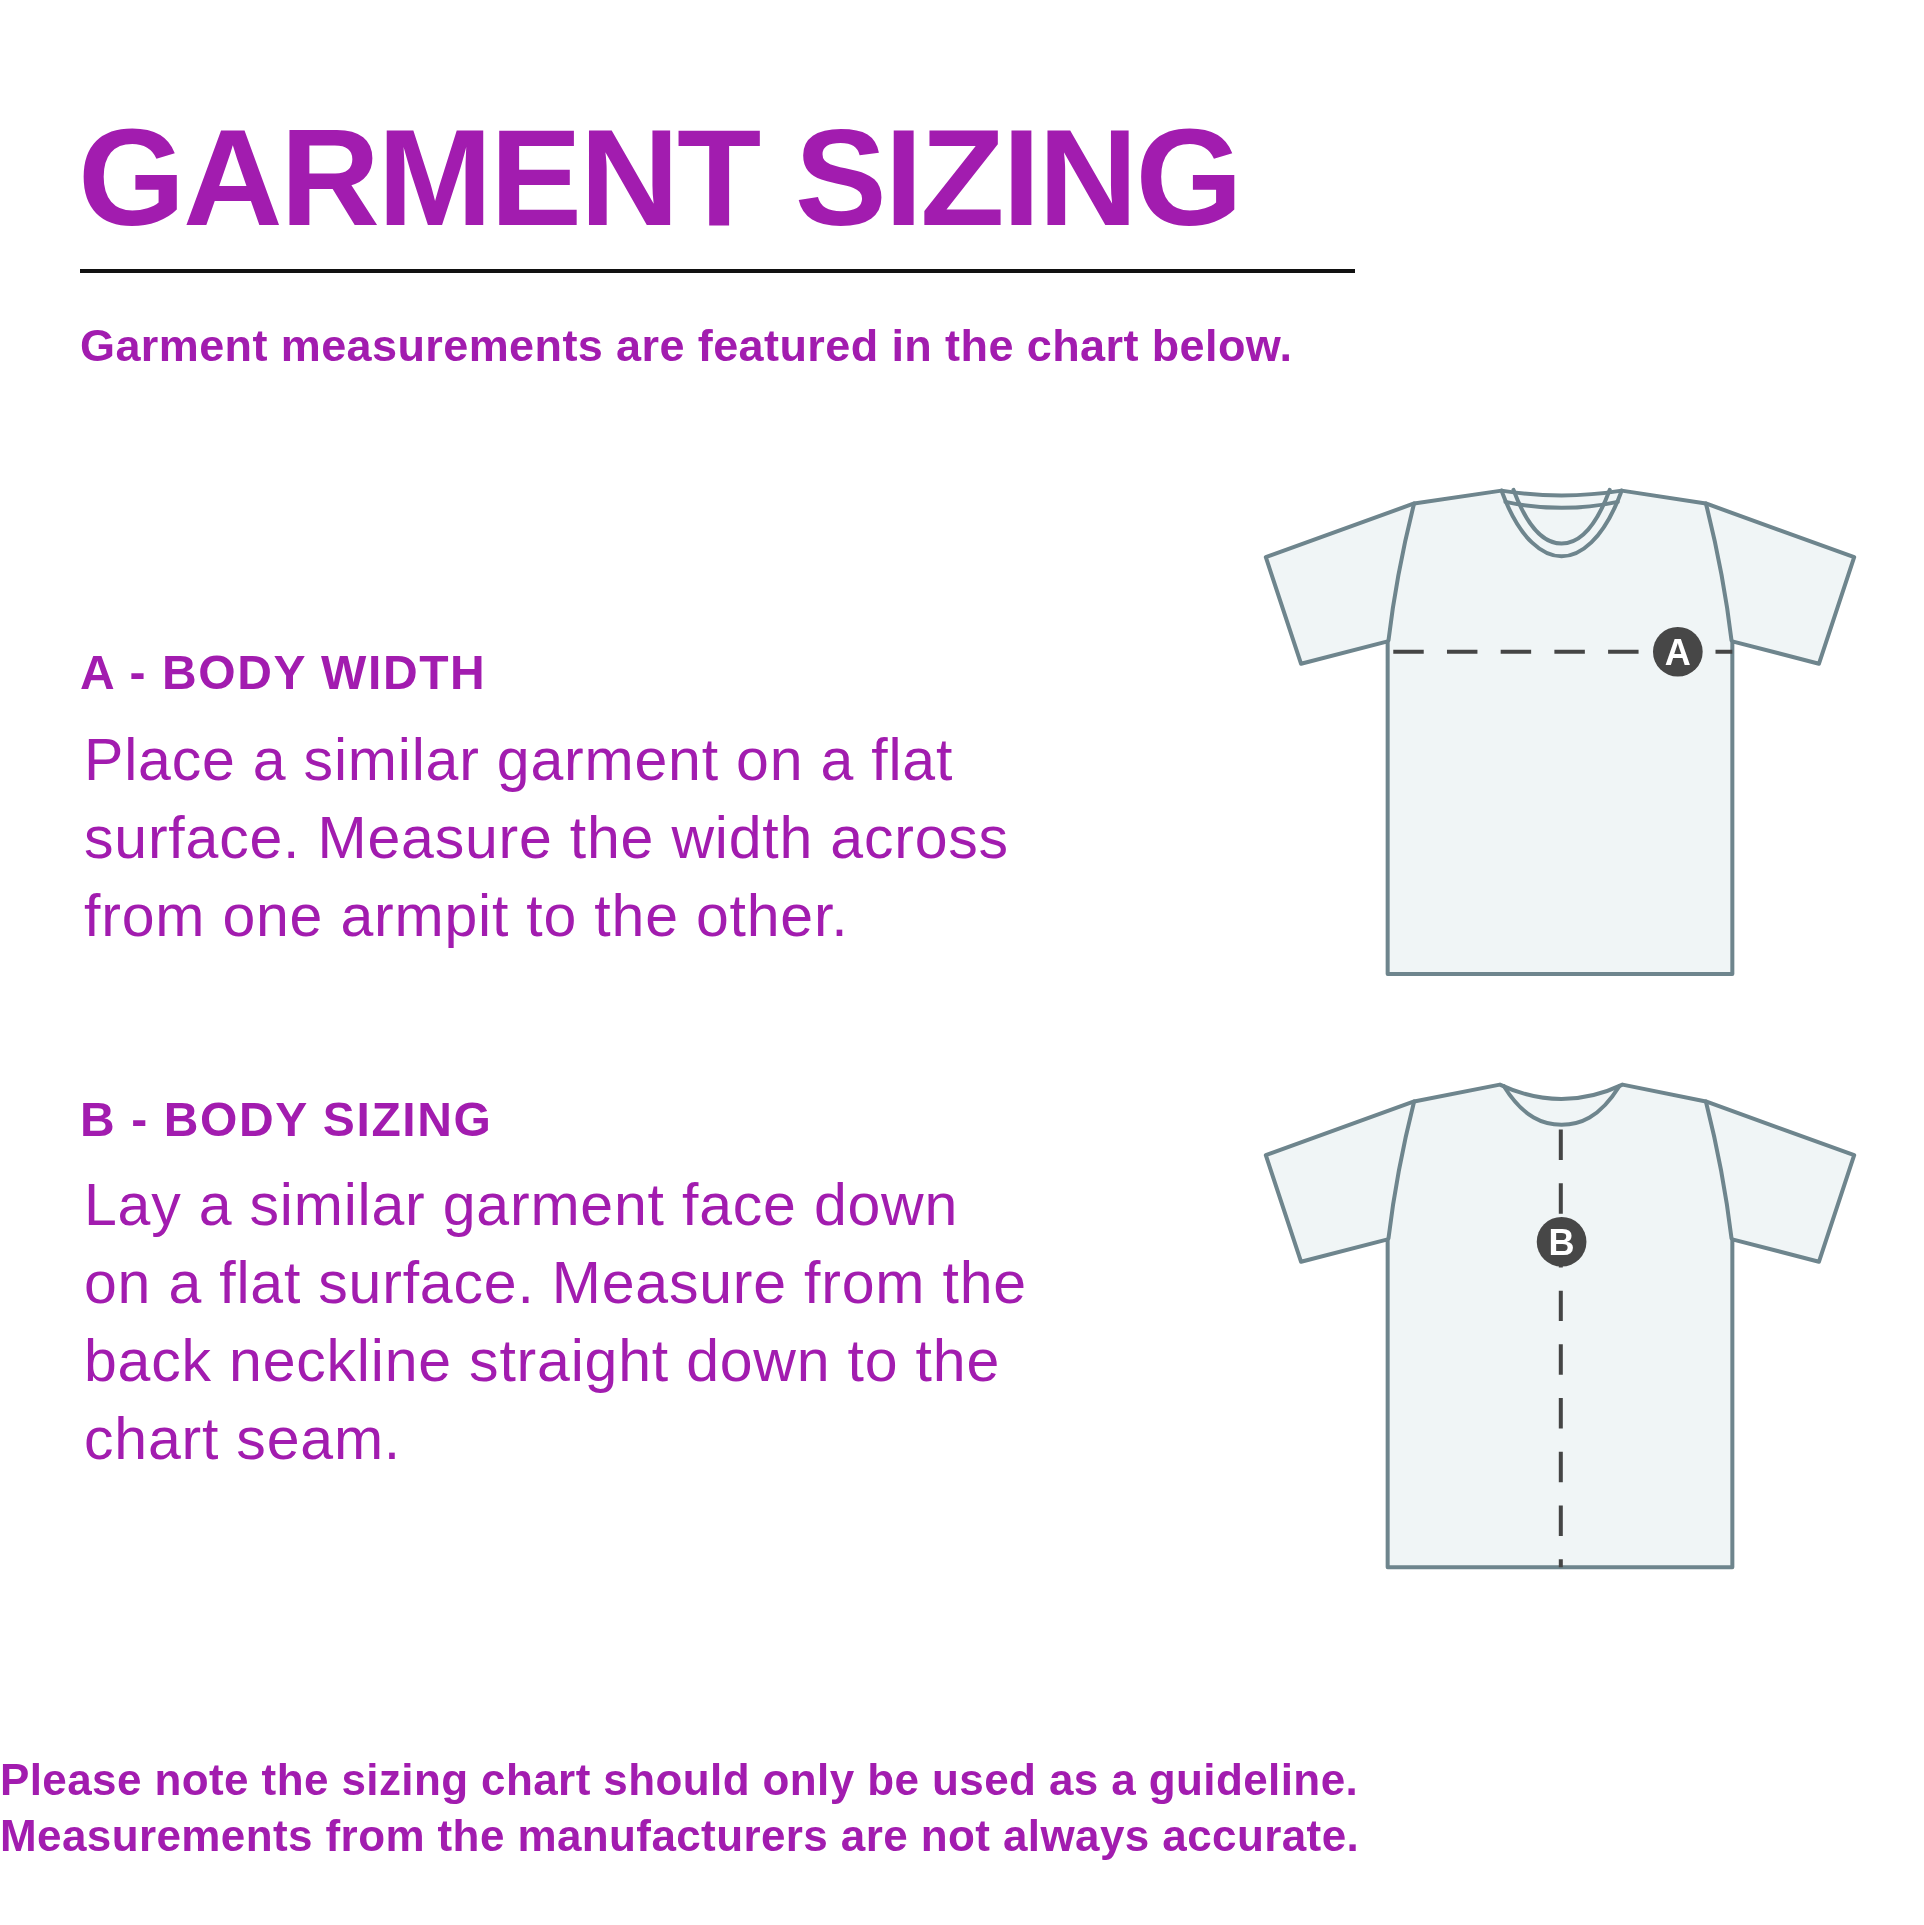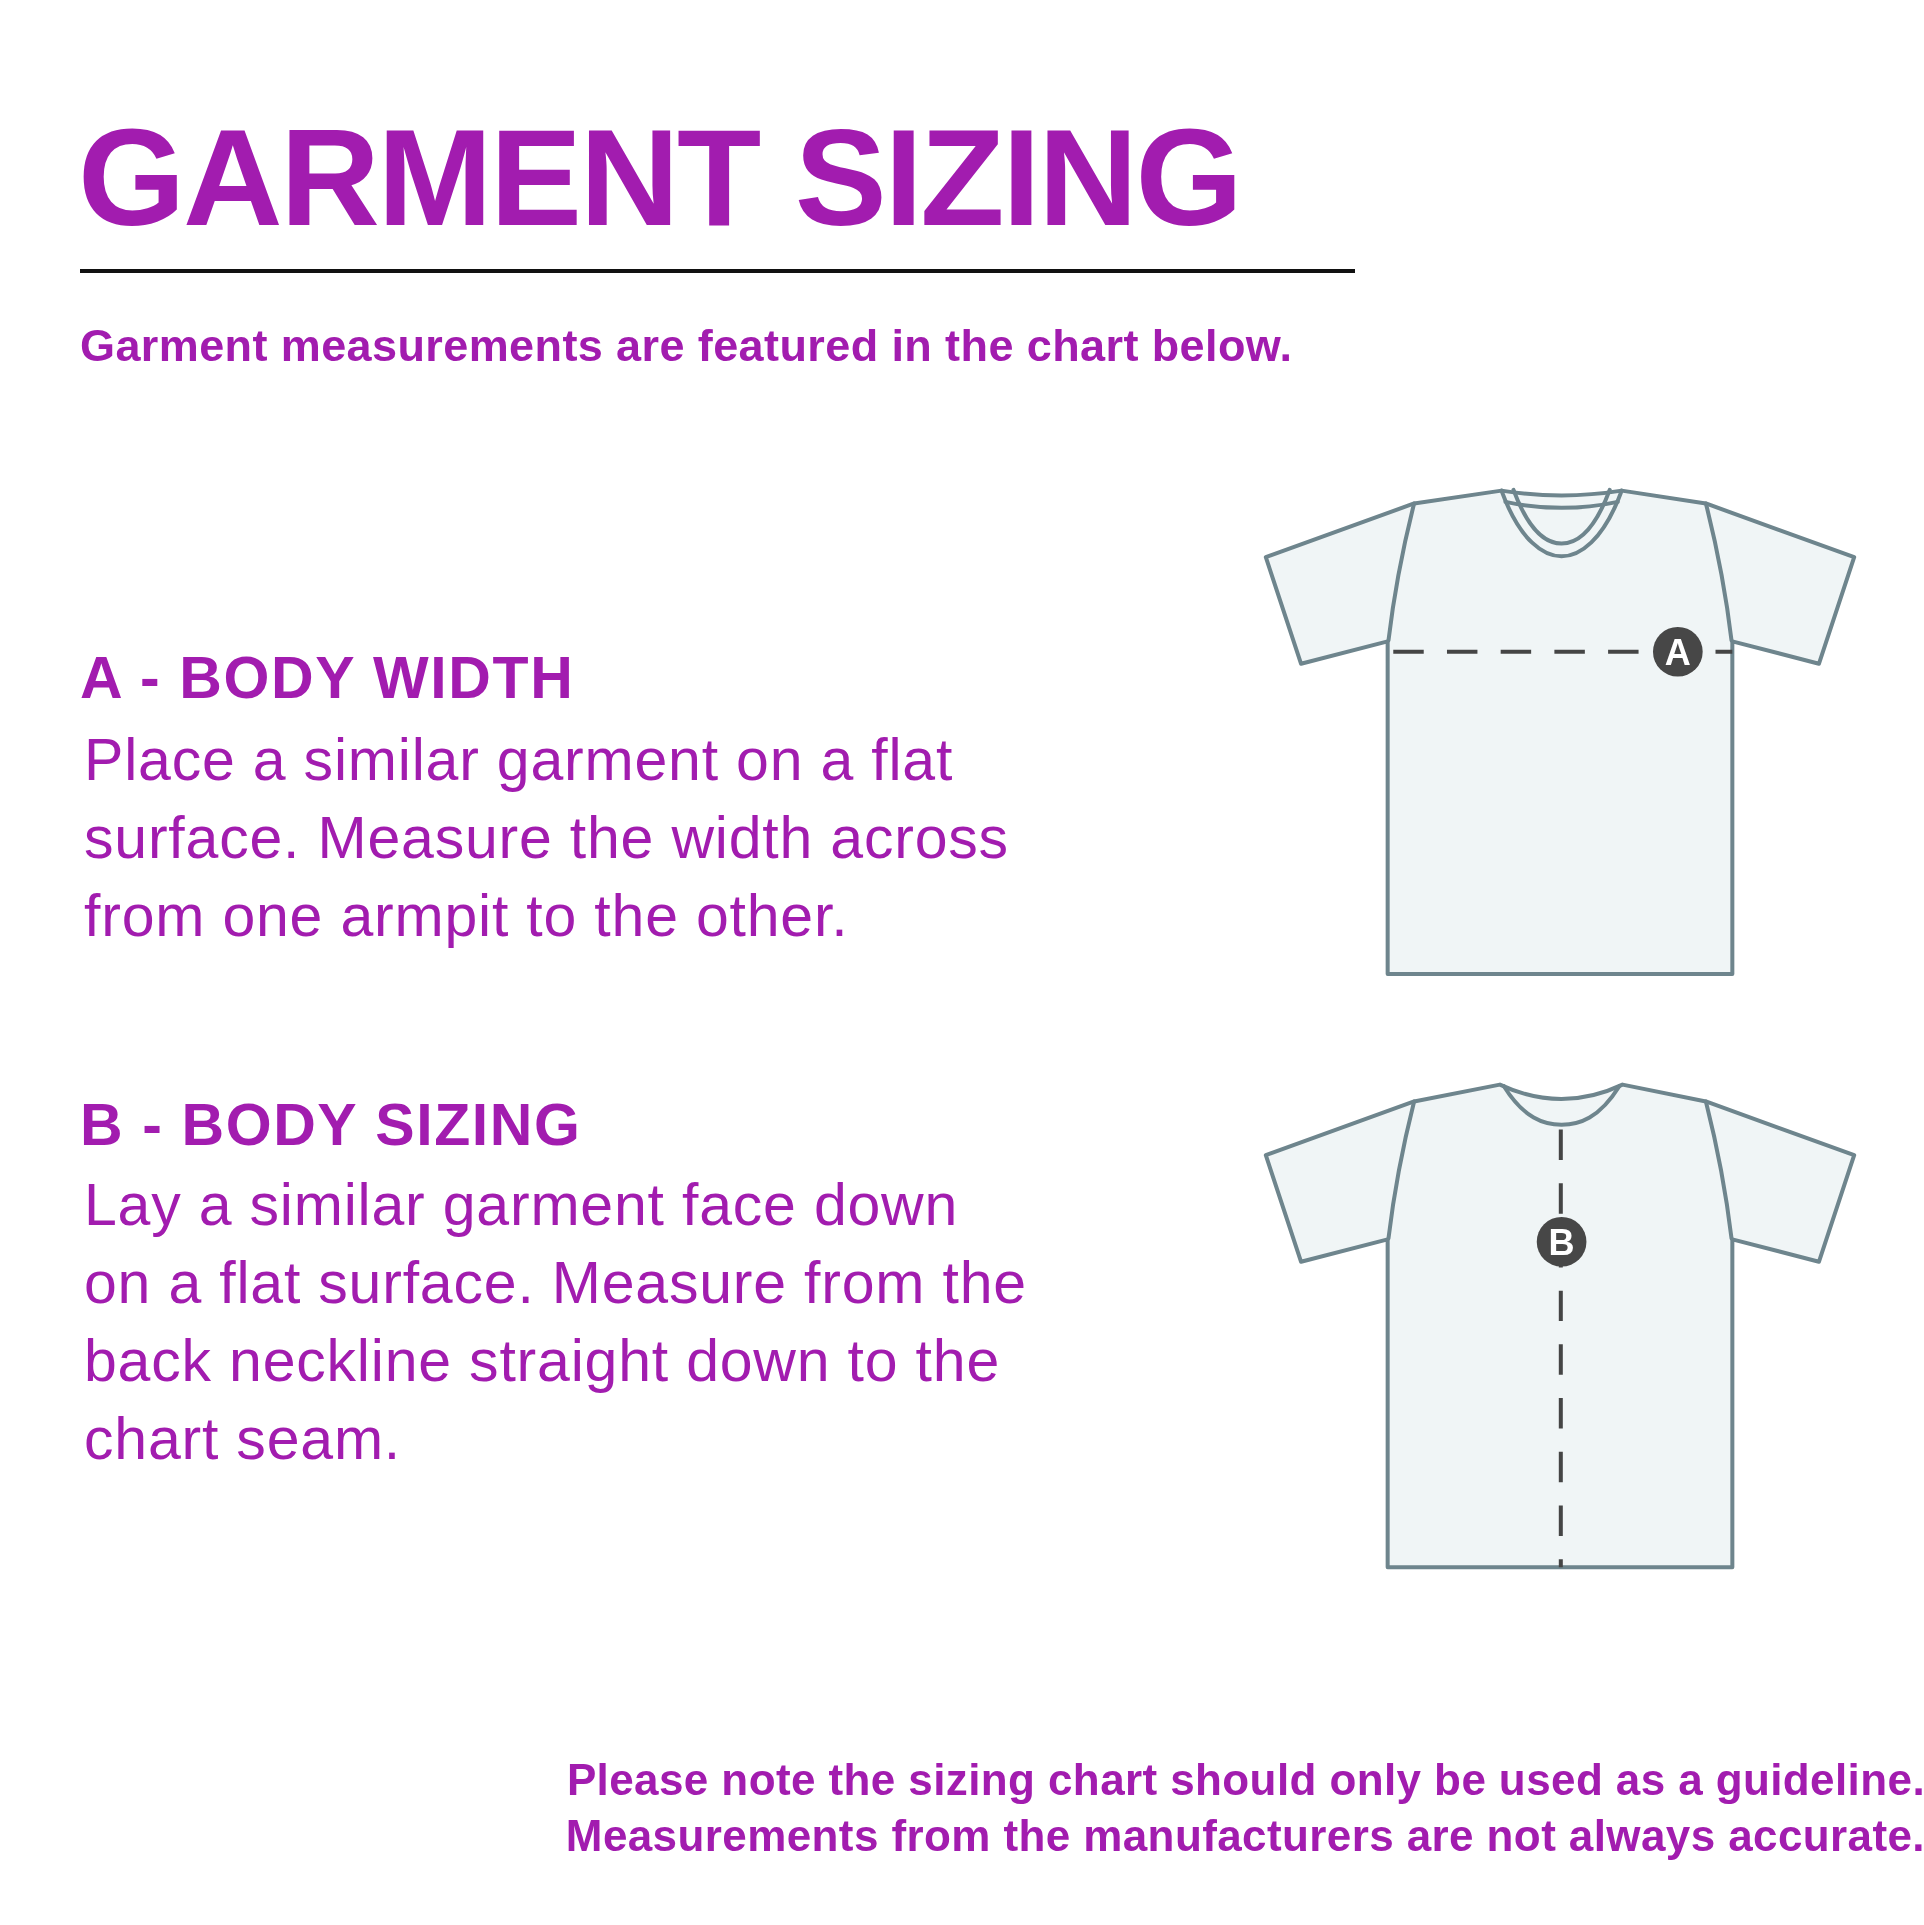--- a/index.html
+++ b/index.html
@@ -26,37 +26,37 @@
     left:80px;top:323px;
     font-size:45px;font-weight:700;letter-spacing:0.4px;
     line-height:1;white-space:nowrap;text-align:center;
   }
   .tip{
     left:80px;top:391px;
     font-size:34px;font-weight:700;letter-spacing:0.4px;
     line-height:1;white-space:nowrap;
   }
   .sec-heading{
-    font-size:59px;font-weight:700;letter-spacing:1.6px;
+    font-size:48px;font-weight:700;letter-spacing:1.6px;
     line-height:1;margin:0;white-space:nowrap;
   }
   .sec-body{
     font-size:59px;font-weight:400;letter-spacing:0.8px;
     line-height:78px;margin:4px;
     white-space:pre-line;
   }
   .sec-a-heading{left:80px;top:649px;}
   .sec-a-body{left:80px;top:717px;}
   .sec-b-heading{left:80px;top:1096px;}
   .sec-b-body{left:80px;top:1162px;}
   .tee-front{left:1255px;top:477px;}
   .tee-back{left:1255px;top:1075px;}
   .footer-note{
     left:0;top:1752px;width:1925px;
-    text-align:right;
+    text-align:left;
     font-size:44px;font-weight:700;letter-spacing:0.4px;
     line-height:56px;
     white-space:pre-line;
   }
   .shirt-outline{fill:#f0f5f6;stroke:#6e858d;stroke-width:5;stroke-linejoin:round;}
   .shirt-line{fill:none;stroke:#6e858d;stroke-width:5;stroke-linecap:round;}
   .measure-dash{stroke:#454545;stroke-width:5;stroke-dasharray:38 29;fill:none;}
   .badge-circle{fill:#474747;}
   .badge-letter{
     fill:#ffffff;font-family:"Liberation Sans","DejaVu Sans",sans-serif;

